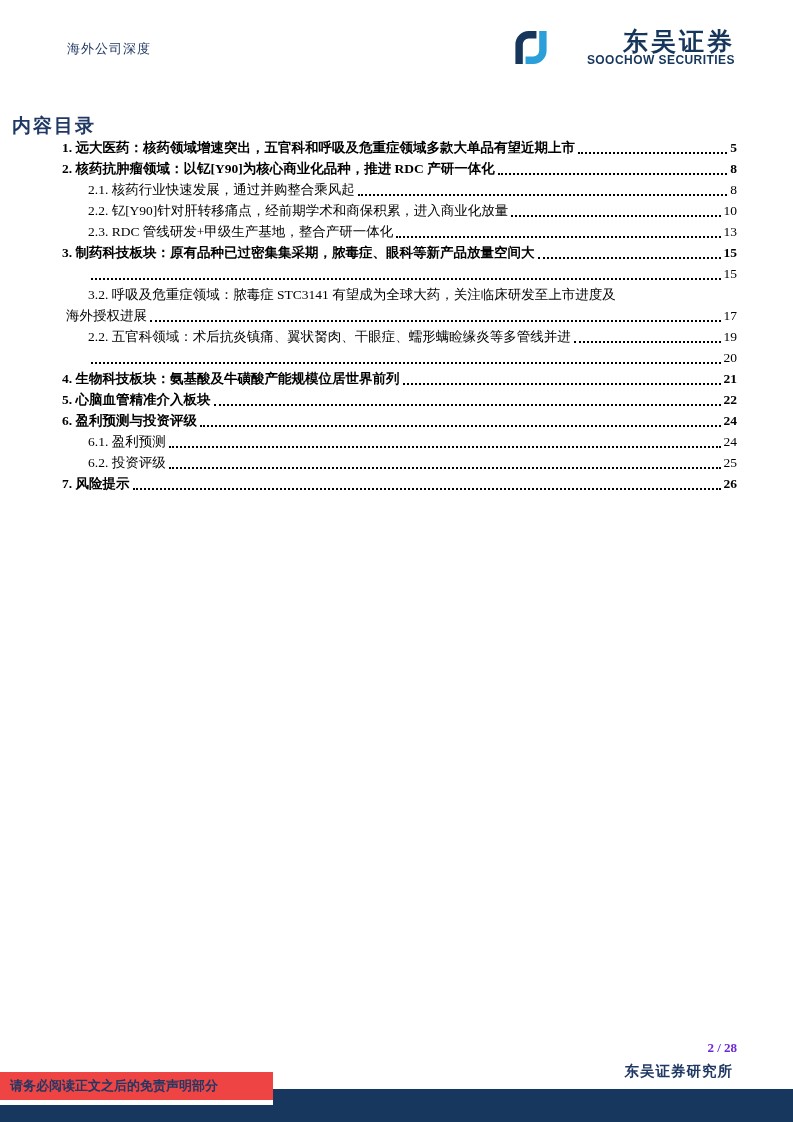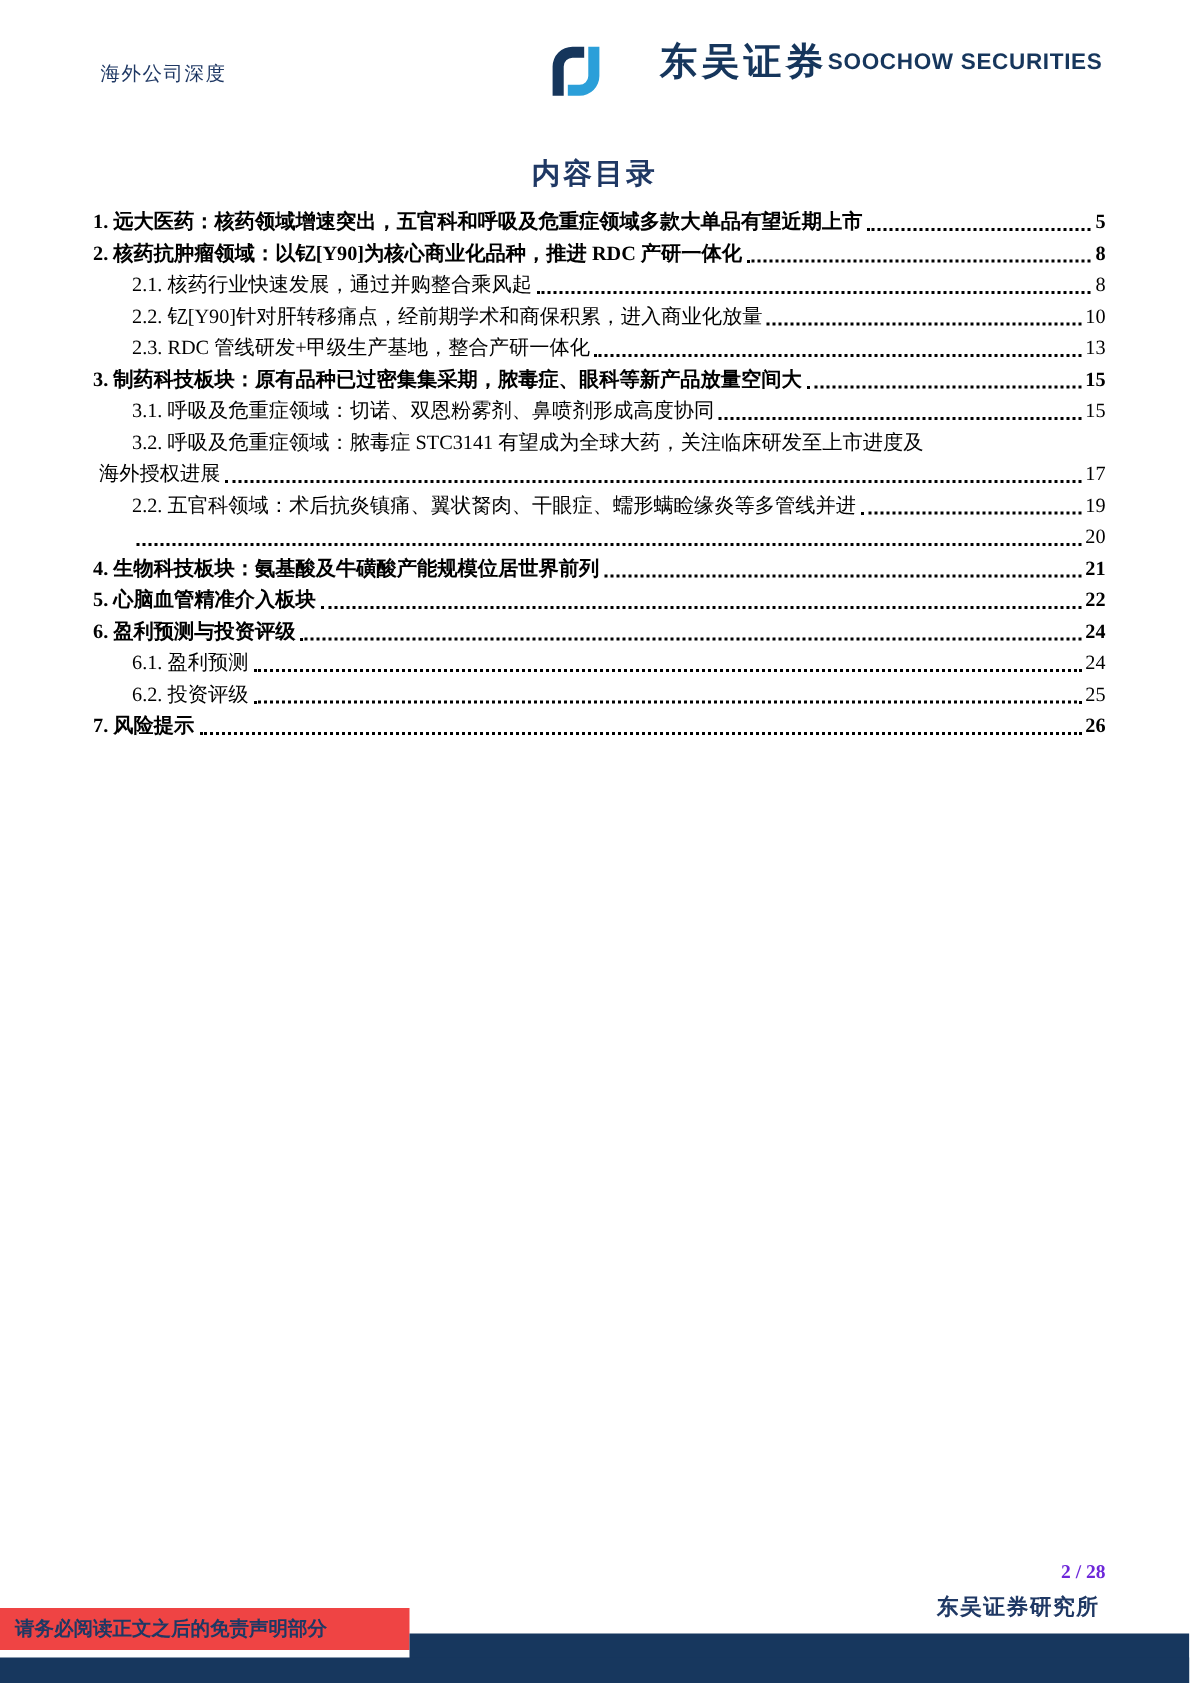--- a/index.html
+++ b/index.html
@@ -14,34 +14,34 @@
   
   .header-cat{
     position:absolute;left:67px;top:40px;
     font-size:13px;color:#1f3864;letter-spacing:1px;
   }
   .logo{
     position:absolute;right:58px;top:28px;
     display:flex;align-items:flex-start;gap:8px;
   }
   .logo-icon{width:40px;height:39px;display:block;}
-  .logo-text{display:flex;align-items:center;margin-left:28px;}
+  .logo-text{display:flex;flex-direction:column;align-items:flex-end;margin-left:28px;}
   .logo-cn{
     font-size:25px;line-height:27px;font-weight:bold;color:#16365c;
     letter-spacing:3px;white-space:nowrap;
   }
   .logo-en{
-    font-size:15px;line-height:11px;font-weight:bold;color:#16365c;
+    font-size:12px;line-height:11px;font-weight:bold;color:#16365c;
     letter-spacing:0.45px;white-space:nowrap;
     font-family:"Liberation Sans","DejaVu Sans",sans-serif;
   }
   
   .toc-title{
-    position:absolute;left:0;right:0;top:101px;margin:2px;
-    text-align:center;font-size:19px;font-weight:bold;color:#1f3864;
+    position:absolute;left:0;right:0;top:101px;margin:12px;
+    font-size:19px;font-weight:bold;color:#1f3864;
     letter-spacing:2px;
   }
   
   .toc{position:absolute;left:62px;right:56px;top:137px;}
   .toc-row{
     display:flex;align-items:flex-end;
     height:21px;line-height:21px;
     font-size:13.5px;white-space:nowrap;overflow:hidden;
   }
   .toc-row.l1{font-weight:bold;}
@@ -126,21 +126,20 @@
         <span class="toc-label">2.3. RDC 管线研发+甲级生产基地，整合产研一体化</span>
         <span class="leader"></span>
         <span class="toc-page">13</span>
       </div>
       <div class="toc-row l1">
         <span class="toc-label">3. 制药科技板块：原有品种已过密集集采期，脓毒症、眼科等新产品放量空间大</span>
         <span class="leader"></span>
         <span class="toc-page">15</span>
       </div>
       <div class="toc-row l2">
-        <span class="toc-label">3.1. 呼吸及危重症领域：切诺、双恩粉雾剂、鼻喷剂形成高度协同</span>
         <span class="leader"></span>
         <span class="toc-page">15</span>
       </div>
       <div class="toc-row l2">
         <span class="toc-label">3.2. 呼吸及危重症领域：脓毒症 STC3141 有望成为全球大药，关注临床研发至上市进度及</span>
       </div>
       <div class="toc-row l2 cont">
         <span class="toc-label">海外授权进展</span>
         <span class="leader"></span>
         <span class="toc-page">17</span>

